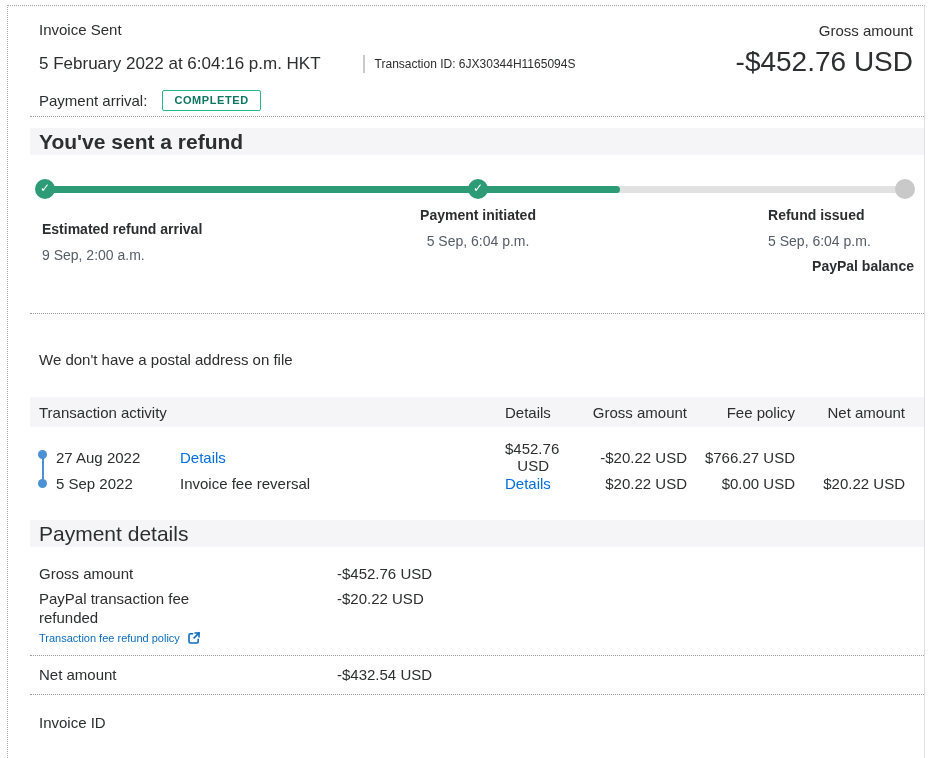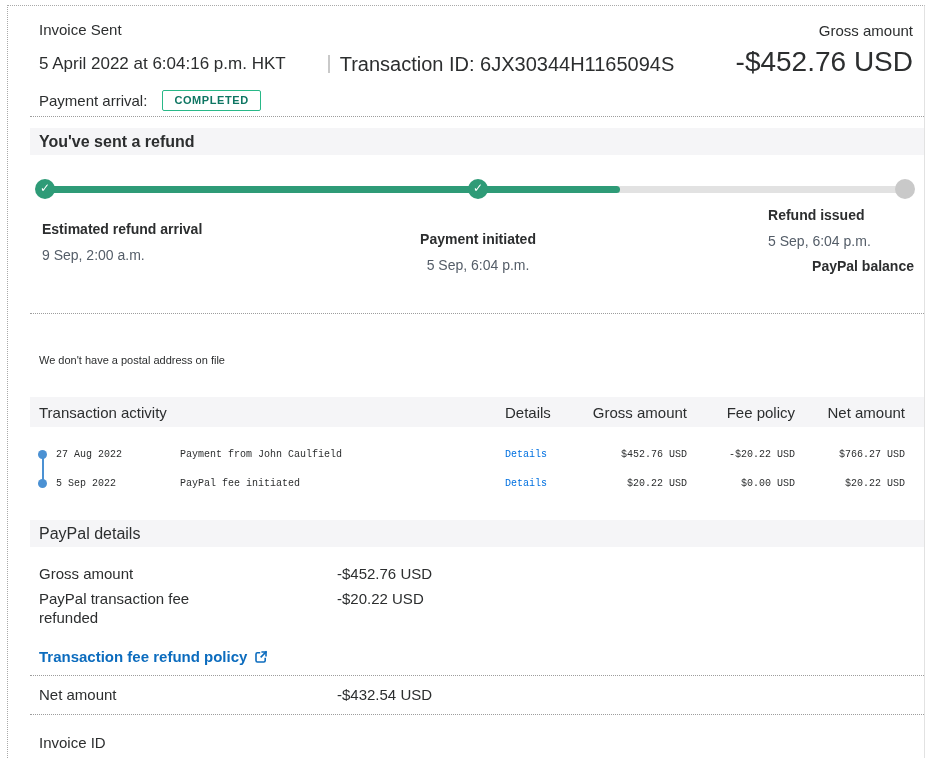--- a/index.html
+++ b/index.html
@@ -10,98 +10,98 @@
     border-top:1px dotted #a9a9a9; border-left:1px dotted #a9a9a9; border-right:1px solid #e2e2e2;
     box-sizing:border-box; background:#fff; overflow:hidden; }
   .main { margin-left:22px; }
 
   
   .header { padding-top:15px; }
   .header-flex { display:flex; justify-content:space-between; padding:0 11px 0 9px; }
   .inv-title { font-size:15px; line-height:18px; }
   .date-row { display:flex; align-items:center; margin-top:14px; font-size:17px; line-height:22px; }
   .pipe { display:inline-block; width:0; height:18px; border-left:2px solid #c9c9c9; margin:0 10px 0 42px; }
-  .txn-id { font-size:20px; }
+  .txn-id { font-size:12px; }
   .status-row { display:flex; align-items:center; margin-top:13px; height:24px; }
   .status-label { font-size:15px; }
   .badge { display:inline-block; margin-left:15px; border:1px solid #28b888; color:#0f7663;
     font-size:11px; font-weight:600; letter-spacing:.6px; padding:3px 11px 4px; border-radius:2px; }
   .gross-block { text-align:right; }
   .gross-label { font-size:15px; line-height:18px; margin-top:1px; }
   .gross-value { font-size:28px; line-height:34px; margin-top:5px; }
 
   .dotted { border-top:1px dotted #9d9d9d; height:0; }
   .div1 { margin-top:4px; }
 
   
-  .band { background:#f5f5f7; padding-left:9px; font-size:16px; display:flex; align-items:center; }
+  .band { background:#f5f5f7; padding-left:9px; font-size:21px; display:flex; align-items:center; }
   .band-refund { margin-top:11px; height:27px; font-weight:700; }
   .band-payment { margin-top:22px; height:27px; }
 
   
   .refund-body { position:relative; height:158px; }
   .tl-bar { position:absolute; left:5px; top:24px; width:880px; height:20px; }
   .tl-track { position:absolute; left:10px; right:10px; top:7px; height:7px; background:#e2e2e2; border-radius:4px; }
   .tl-fill { position:absolute; left:0; top:0; height:7px; width:575px; background:#2e9b77; border-radius:4px; }
   .node { position:absolute; top:0; width:20px; height:20px; border-radius:50%; background:#2e9b77; }
   .node.done::after { content:"\2713"; position:absolute; left:50%; top:50%; transform:translate(-50%,-54%);
     color:#fff; font-size:12px; font-weight:700; }
   .node.pending { background:#c9c9c9; }
   .n1 { left:0; } .n2 { left:433px; } .n3 { right:0; }
   .tl-label { position:absolute; font-size:14px; }
   .tl-step-title { font-weight:700; line-height:17px; }
   .tl-step-time { color:#545d68; margin-top:9px; line-height:17px; }
   .tl-step-note { font-weight:700; margin-top:8px; line-height:17px;margin-left:44px; }
   .tl-left { left:12px; top:66px; }
-  .tl-mid { left:448px; top:52px; transform:translateX(-50%); text-align:center;margin-top:24px; }
+  .tl-mid { left:448px; top:52px; transform:translateX(-50%); text-align:center; }
   .tl-right { right:10px; top:52px; text-align:left; }
 
   
-  .postal { margin-top:37px; padding-left:9px; font-size:11px; line-height:18px; }
+  .postal { margin-top:37px; padding-left:9px; font-size:15px; line-height:18px; }
 
   
   .band-activity { margin-top:28px; height:30px; background:#f5f5f7; font-size:15px;
     display:grid; grid-template-columns:1fr 52px 138px 108px 110px; align-items:center;
     padding:0 11px 0 9px; }
   .col-right { text-align:right; padding-right:8px; }
   .activity-rows { position:relative; margin-top:13px; padding:0 11px 0 9px; }
   .activity-rows .rail { position:absolute; left:12px; top:13px; height:30px; width:2px; background:#4b91d3; }
   .activity-rows .dot { position:absolute; left:8px; width:9px; height:9px; border-radius:50%; background:#4b91d3; }
   .dot-1 { top:10px; } .dot-2 { top:39px; }
   .a-row { display:grid; grid-template-columns:141px 325px 52px 138px 108px 110px;
-    align-items:center; height:29px; font-size:10px;font-family:Liberation Mono, monospace; }
+    align-items:center; height:29px; font-size:15px; }
   .a-date { padding-left:17px; }
   .a-link { color:#0070e0; text-decoration:none; cursor:pointer; }
 
   
   .pd-row { display:grid; grid-template-columns:298px auto; padding:0 11px 0 9px;
     font-size:15px; line-height:19px; }
   .pd-row1 { margin-top:17px; }
   .pd-row2 { margin-top:6px; }
   .pd-label-wrap { display:block; max-width:190px; }
-  .policy { margin-top:21px; padding-left:9px; font-size:15px; font-weight:700; }
+  .policy { margin-top:4px; padding-left:9px; font-size:11px; font-weight:400; }
   .policy a { color:#0c6cbe; text-decoration:none; cursor:pointer; display:inline-flex; align-items:center; gap:7px; }
   .ext-icon { width:14px; height:14px; }
   .div3 { margin-top:10px; } .div4 { margin-top:10px; }
   .pd-net { margin-top:9px; }
   .pd-invoice { margin-top:18px; }
 </style>
 </head>
 <body>
 
 <div class="page">
   <div class="panel">
     <div class="main">
 
       <div class="header">
         <div class="header-flex">
           <div>
             <div class="inv-title">Invoice Sent</div>
             <div class="date-row">
-              <span>5 April 2022 at 6:04:16 p.m. HKT</span>
+              <span>5 February 2022 at 6:04:16 p.m. HKT</span>
               <span class="pipe"></span>
               <span class="txn-id">Transaction ID: 6JX30344H1165094S</span>
             </div>
             <div class="status-row">
               <span class="status-label">Payment arrival:</span>
               <span class="badge">COMPLETED</span>
             </div>
           </div>
           <div class="gross-block">
             <div class="gross-label">Gross amount</div>
@@ -145,37 +145,36 @@
         <div class="col-right">Gross amount</div>
         <div class="col-right">Fee policy</div>
         <div class="col-right">Net amount</div>
       </div>
       <div class="activity-rows">
         <div class="rail"></div>
         <div class="dot dot-1"></div>
         <div class="dot dot-2"></div>
         <div class="a-row">
           <div class="a-date">27 Aug 2022</div>
-          <div>Payment from John Caulfield</div>
           <div><a class="a-link">Details</a></div>
           <div class="col-right">$452.76 USD</div>
           <div class="col-right">-$20.22 USD</div>
           <div class="col-right">$766.27 USD</div>
         </div>
         <div class="a-row">
           <div class="a-date">5 Sep 2022</div>
-          <div>PayPal fee initiated</div>
+          <div>Invoice fee reversal</div>
           <div><a class="a-link">Details</a></div>
           <div class="col-right">$20.22 USD</div>
           <div class="col-right">$0.00 USD</div>
           <div class="col-right">$20.22 USD</div>
         </div>
       </div>
 
-      <div class="band band-payment">PayPal details</div>
+      <div class="band band-payment">Payment details</div>
 
       <div class="pd-row pd-row1">
         <div>Gross amount</div>
         <div>-$452.76 USD</div>
       </div>
       <div class="pd-row pd-row2">
         <div>
             <span class="pd-label-wrap">PayPal transaction fee refunded</span>
           </div>
         <div>-$20.22 USD</div>

